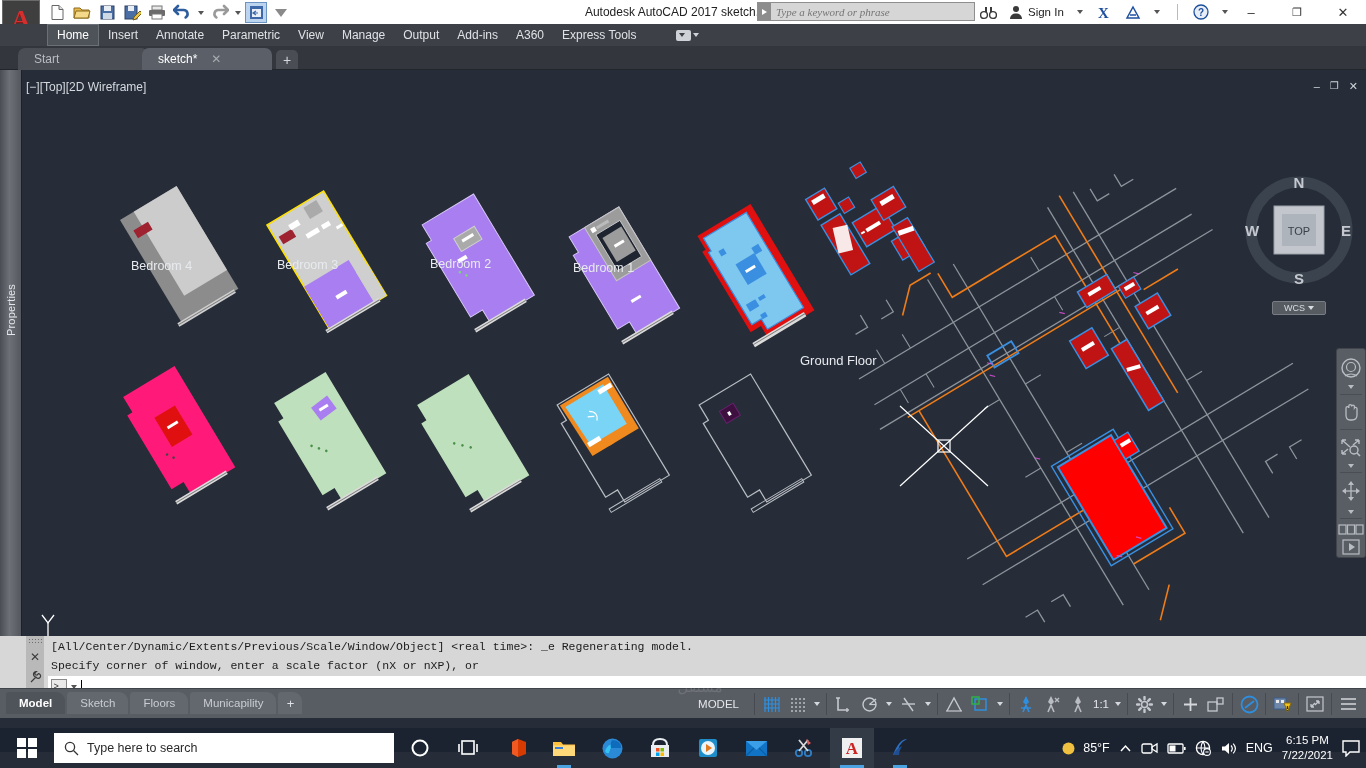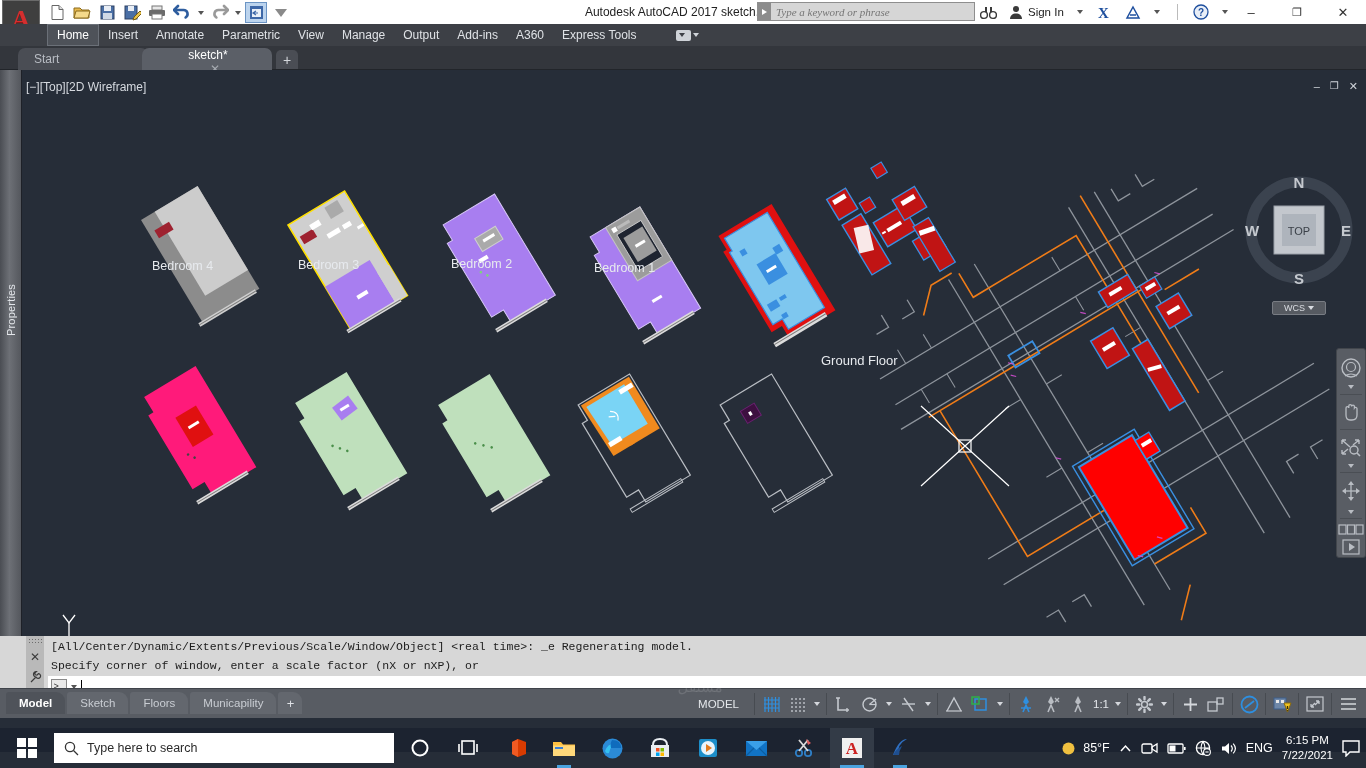--- a/index.html
+++ b/index.html
@@ -134,21 +134,21 @@
     position:absolute; left:-24px; top:234px; width:70px; text-align:center;
     transform:rotate(-90deg); font-size:11px; color:#e3e6ea; letter-spacing:.2px;
   }
   #vp-label{
     position:absolute; left:26px; top:10px; font-size:12px; color:#d5d9df;
   }
   #vp-controls{
     position:absolute; right:8px; top:10px; display:flex; gap:10px; color:#cfd3d9; font-size:11px;
   }
   #canvas{
-    position:absolute; left:22px; top:0; width:1344px; height:566px; overflow:hidden;padding-left:21px;
+    position:absolute; left:22px; top:0; width:1344px; height:566px; overflow:hidden;
   }
   #canvas svg{ display:block; }
 
   
   #viewcube{ position:absolute; left:1232px; top:92px; width:134px; height:160px; }
   #wcs{
     position:absolute; left:1272px; top:231px; width:54px; height:14px;
     background:#565a61; border:1px solid #787c83; border-radius:2px;
     font-size:9px; color:#d9dce1; display:flex; align-items:center; justify-content:center; gap:3px;
   }
@@ -401,21 +401,21 @@
   <div class="minbtn">
     <span class="plate"></span>
     <i></i>
   </div>
 </div>
 
 <div id="filetabs">
   <div class="ftab" style="left:18px;width:130px;">
     <span>Start</span>
   </div>
-  <div class="ftab active" style="left:142px;width:130px;flex-direction:column;">
+  <div class="ftab active" style="left:142px;width:130px;">
     <span>sketch*</span>
     <span class="x">✕</span>
   </div>
   <div class="ftab-plus">+</div>
 </div>
 
 <div id="canvas-wrap">
 
   <div id="leftrail">
     <div class="vlabel">Properties</div>

